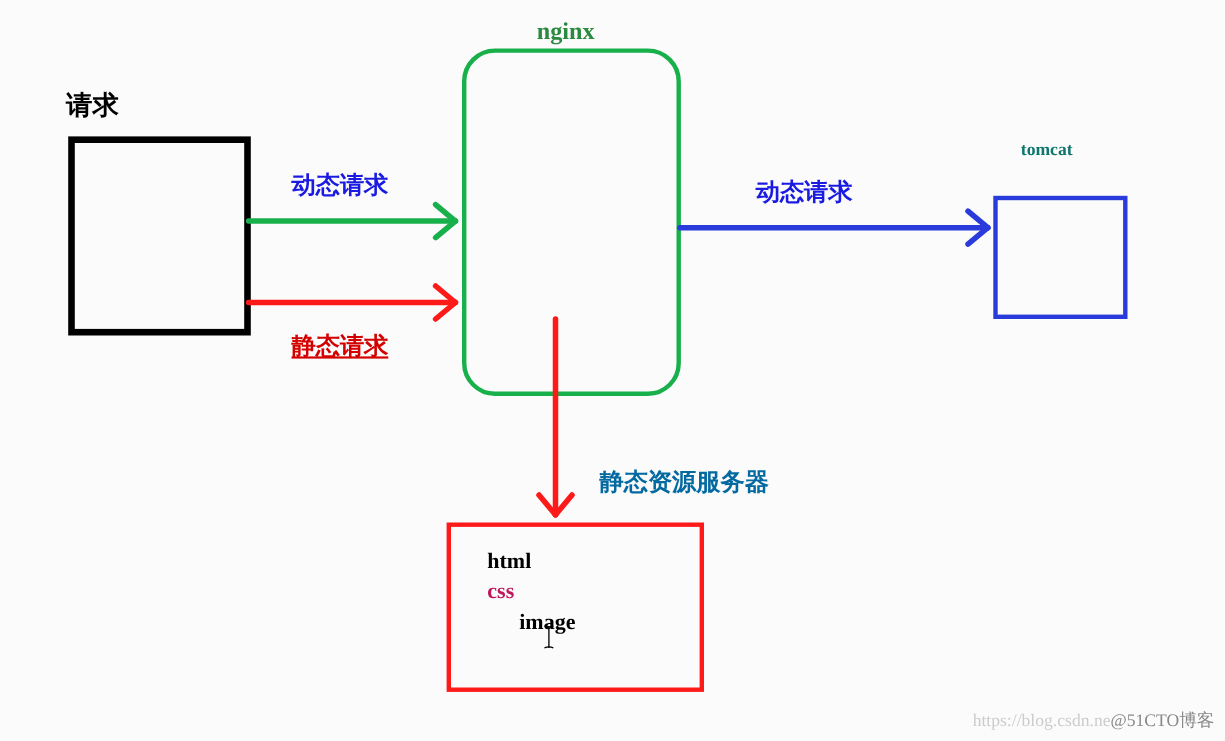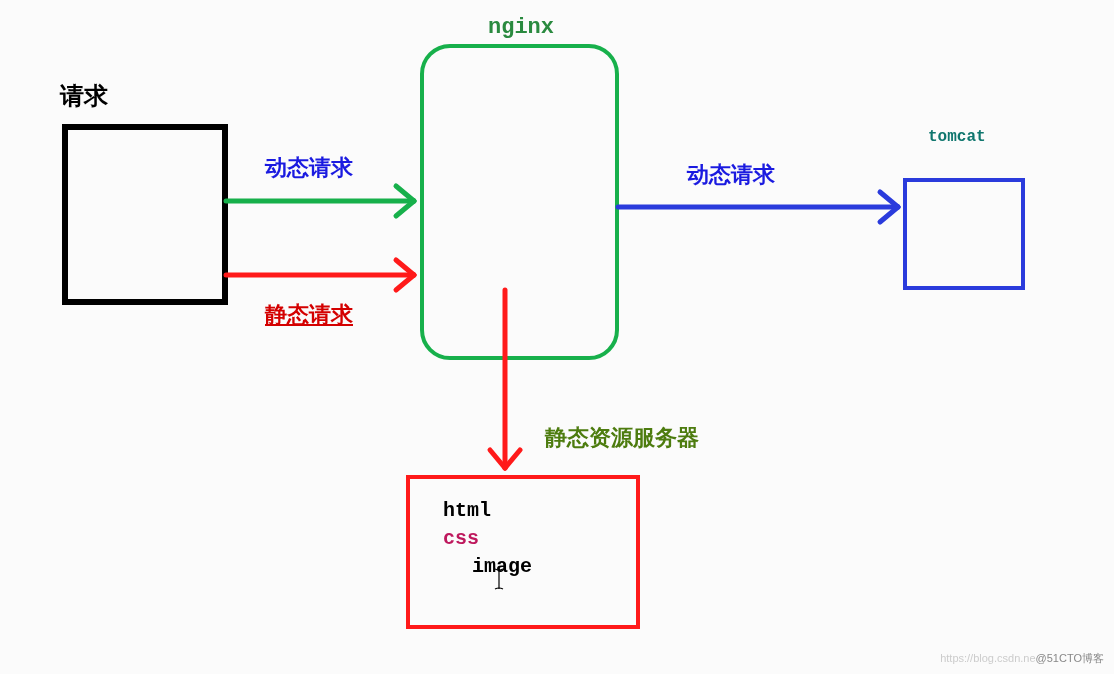--- a/index.html
+++ b/index.html
@@ -14,33 +14,33 @@
   }
   .label {
     position: absolute;
     font-weight: bold;
     white-space: nowrap;
   }
   .watermark {
     position: absolute;
     right: 10px;
     bottom: 8px;
-    font-family: Liberation Sans, sans-serif;
-    font-size: 11px;
+    font-family: Liberation Serif, serif;
+    font-size: 16px;
     color: #ccc;
   }
   .watermark .dark {
     color: #888;
   }
   svg {
     position: absolute;
     top: 0; left: 0;
   }
   .mono {
-    font-family: Liberation Mono, monospace;
+    font-family: Liberation Serif, serif;
     font-weight: bold;
   }
 </style>
 </head>
 <body>
 
 <svg width="1114" height="674">
 
   <rect x="65" y="127" width="160" height="175" fill="none" stroke="#000" stroke-width="6"></rect>
 
@@ -86,21 +86,21 @@
 <div class="label mono" style="left:488px; top:15px; font-size:22px; color:#2a8a3f;">nginx</div>
 
 <div class="label mono" style="left:928px; top:128px; font-size:16px; color:#0f766e;">tomcat</div>
 
 <div class="label" style="left:265px; top:153px; font-size:22px; color:#1a1ae0;">动态请求</div>
 
 <div class="label" style="left:265px; top:300px; font-size:22px; color:#d40000;text-decoration:underline;">静态请求</div>
 
 <div class="label" style="left:687px; top:160px; font-size:22px; color:#1a1ae0;">动态请求</div>
 
-<div class="label" style="left:545px; top:423px; font-size:22px; color:#4d7c0f;">静态资源服务器</div>
+<div class="label" style="left:545px; top:423px; font-size:22px; color:#0369a1;">静态资源服务器</div>
 
 <div class="label mono" style="left:443px; top:499px; font-size:20px; color:#000;">html</div>
 <div class="label mono" style="left:443px; top:527px; font-size:20px; color:#be185d;">css</div>
 <div class="label mono" style="left:443px; top:555px; font-size:20px; color:#000;margin-left:29px;">image</div>
 
 <div class="watermark">
   <span>https://blog.csdn.ne</span><span class="dark">@51CTO博客</span>
 </div>
 
 </body></html>

